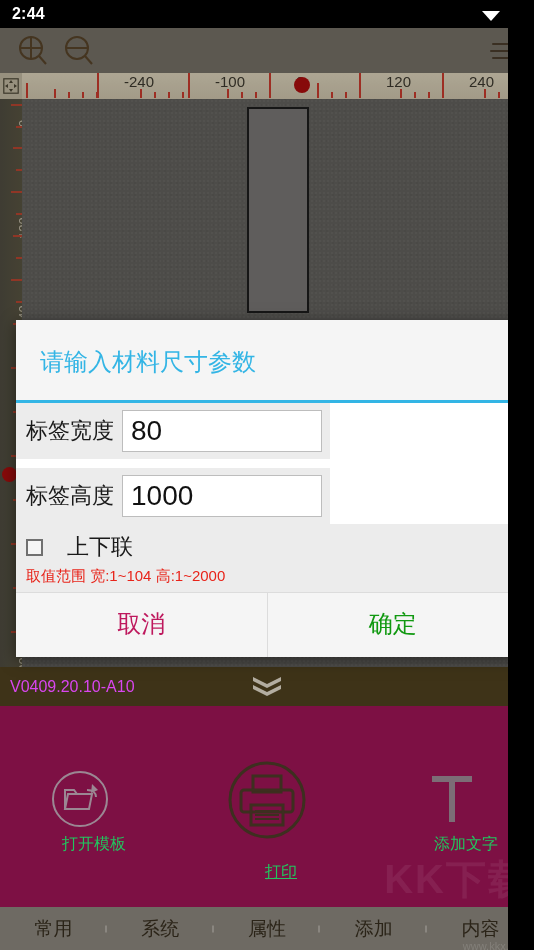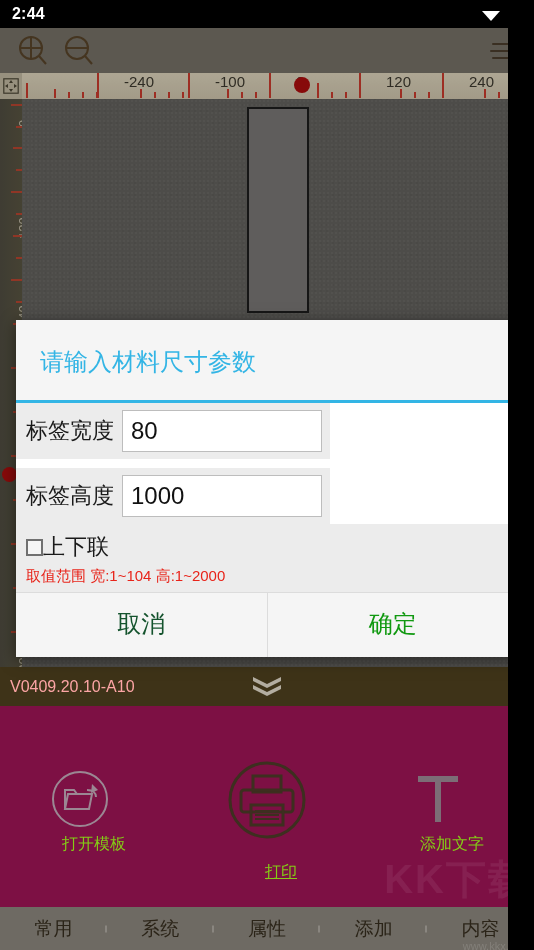--- a/index.html
+++ b/index.html
@@ -42,29 +42,29 @@
   .rlabel{position:absolute;color:#3a362c;font-size:15px;font-family:"Liberation Sans",sans-serif;padding-left:24px;}
   .vlabel{position:absolute;color:#b9b2a0;font-size:13px;transform:rotate(-90deg);
      transform-origin:left top;white-space:nowrap;}
   .vtick{position:absolute;background:#b0432f;}
   .origin-dot{position:absolute;width:16px;height:16px;border-radius:50%;background:#a50d0d;z-index:3;}
   .origin-dot-v{position:absolute;width:15px;height:15px;border-radius:50%;background:#a50d0d;z-index:3;}
 
   
   .versionbar{position:absolute;left:0;top:667px;width:534px;height:39px;background:#3e3318;
     display:flex;align-items:center;}
-  .version-text{color:#fca5a5;font-size:16px;margin-left:10px;}
+  .version-text{color:#d946ef;font-size:16px;margin-left:10px;}
   .chevrons{position:absolute;left:50%;transform:translateX(-50%);
     display:flex;flex-direction:column;align-items:center;gap:1px;}
 
   
   .actions{position:absolute;left:0;top:706px;width:534px;height:201px;background:#7d1044;}
   .act{position:absolute;display:flex;flex-direction:column;align-items:center;}
   .act .ic{display:flex;align-items:center;justify-content:center;}
-  .act .lb{margin-top:6px;font-size:16px;color:#84cc16;margin-left:28px;}
+  .act .lb{margin-top:6px;font-size:16px;color:#22c55e;margin-left:28px;}
   .watermark{position:absolute;right:4px;top:146px;font-size:40px;font-weight:bold;
      color:rgba(255,255,255,.07);letter-spacing:2px;pointer-events:none;}
 
   
   .tabs{position:absolute;left:0;top:907px;width:534px;height:43px;background:#6e6a63;
     display:flex;align-items:center;}
   .tab{flex:1;text-align:center;font-size:19px;color:#2b2418;position:relative;}
   .tab-sep{position:absolute;right:0;top:50%;transform:translateY(-50%);width:2px;height:7px;background:#8a8680;}
   .tab:last-child .tab-sep{display:none;}
   .wm3{position:absolute;right:10px;bottom:-2px;font-size:11px;color:rgba(255,255,255,.14);pointer-events:none;}
@@ -72,32 +72,32 @@
   
   .scrim{position:absolute;left:0;top:73px;width:534px;height:594px;background:rgba(0,0,0,.18);z-index:5;}
   .dialog{position:absolute;left:16px;top:320px;width:502px;background:#f5f5f5;z-index:10;
     box-shadow:0 3px 14px rgba(0,0,0,.5);}
   .dlg-title{padding:26px 24px 22px 24px;font-size:24px;color:#33b5e5;}
   .dlg-rule{height:3px;background:#33b5e5;}
   .row{display:flex;align-items:center;background:#fff;padding:0;}
   .row-inner{display:flex;align-items:center;background:#ececec;padding:7px 8px 7px 10px;}
   .row-label{font-size:22px;color:#1a1a1a;margin-right:8px;white-space:nowrap;}
   .row-input{width:200px;height:42px;border:1px solid #bdbdbd;background:#fff;
-    font-size:24px;color:#111;padding:4px 8px;box-sizing:border-box;
+    font-size:28px;color:#111;padding:4px 8px;box-sizing:border-box;
     font-family:"Liberation Sans",sans-serif;outline:none;}
   .row-gap{height:9px;background:#fff;}
   .chk-area{background:#ececec;padding:8px 10px 6px 10px;}
-  .chk-line{display:flex;align-items:center;gap:0;}
+  .chk-line{display:flex;align-items:center;gap:24px;}
   .chkbox{width:17px;height:17px;border:2px solid #707070;background:#f5f5f5;box-sizing:border-box;}
   .chk-label{font-size:22px;color:#1a1a1a;}
   .hint{color:#e8241a;font-size:15px;margin-top:5px;}
   .dlg-sep{height:1px;background:#dcdcdc;}
   .dlg-buttons{display:flex;background:#f5f5f5;}
   .dlg-btn{flex:1;text-align:center;padding:15px 0 17px 0;font-size:24px;}
-  .btn-cancel{color:#14532d;border-right:1px solid #dcdcdc;}
+  .btn-cancel{color:#be185d;border-right:1px solid #dcdcdc;}
   .btn-ok{color:#119911;}
 </style>
 </head>
 <body>
 
 <div class="screen">
 
   <div class="statusbar">
     <div class="clock">2:44</div>
     <div class="sysicons">
@@ -256,21 +256,21 @@
           <rect x="14" y="30" width="52" height="22" rx="3" fill="none" stroke="#3d2f1f" stroke-width="3"></rect>
           <rect x="24" y="45" width="32" height="20" fill="none" stroke="#3d2f1f" stroke-width="3"></rect>
           <line x1="28" y1="51" x2="52" y2="51" stroke="#3d2f1f" stroke-width="2"></line>
           <line x1="28" y1="55" x2="52" y2="55" stroke="#3d2f1f" stroke-width="2"></line>
           <line x1="28" y1="59" x2="52" y2="59" stroke="#3d2f1f" stroke-width="2"></line>
         </svg>
       </div>
       <div class="lb" style="margin-top:22px;text-decoration:underline;">打印</div>
     </div>
 
-    <div class="act" style="left:382px;top:64px;width:112px;text-align:center;">
+    <div class="act" style="left:396px;top:64px;width:112px;text-align:center;">
       <div class="ic">
         <svg width="58" height="58" viewBox="0 0 58 58">
           <rect x="9" y="6" width="40" height="6" fill="#7c6d76"></rect>
           <rect x="26" y="6" width="6" height="46" fill="#7c6d76"></rect>
         </svg>
       </div>
       <div class="lb">添加文字</div>
     </div>
 
     <div class="watermark">KK下载</div>

